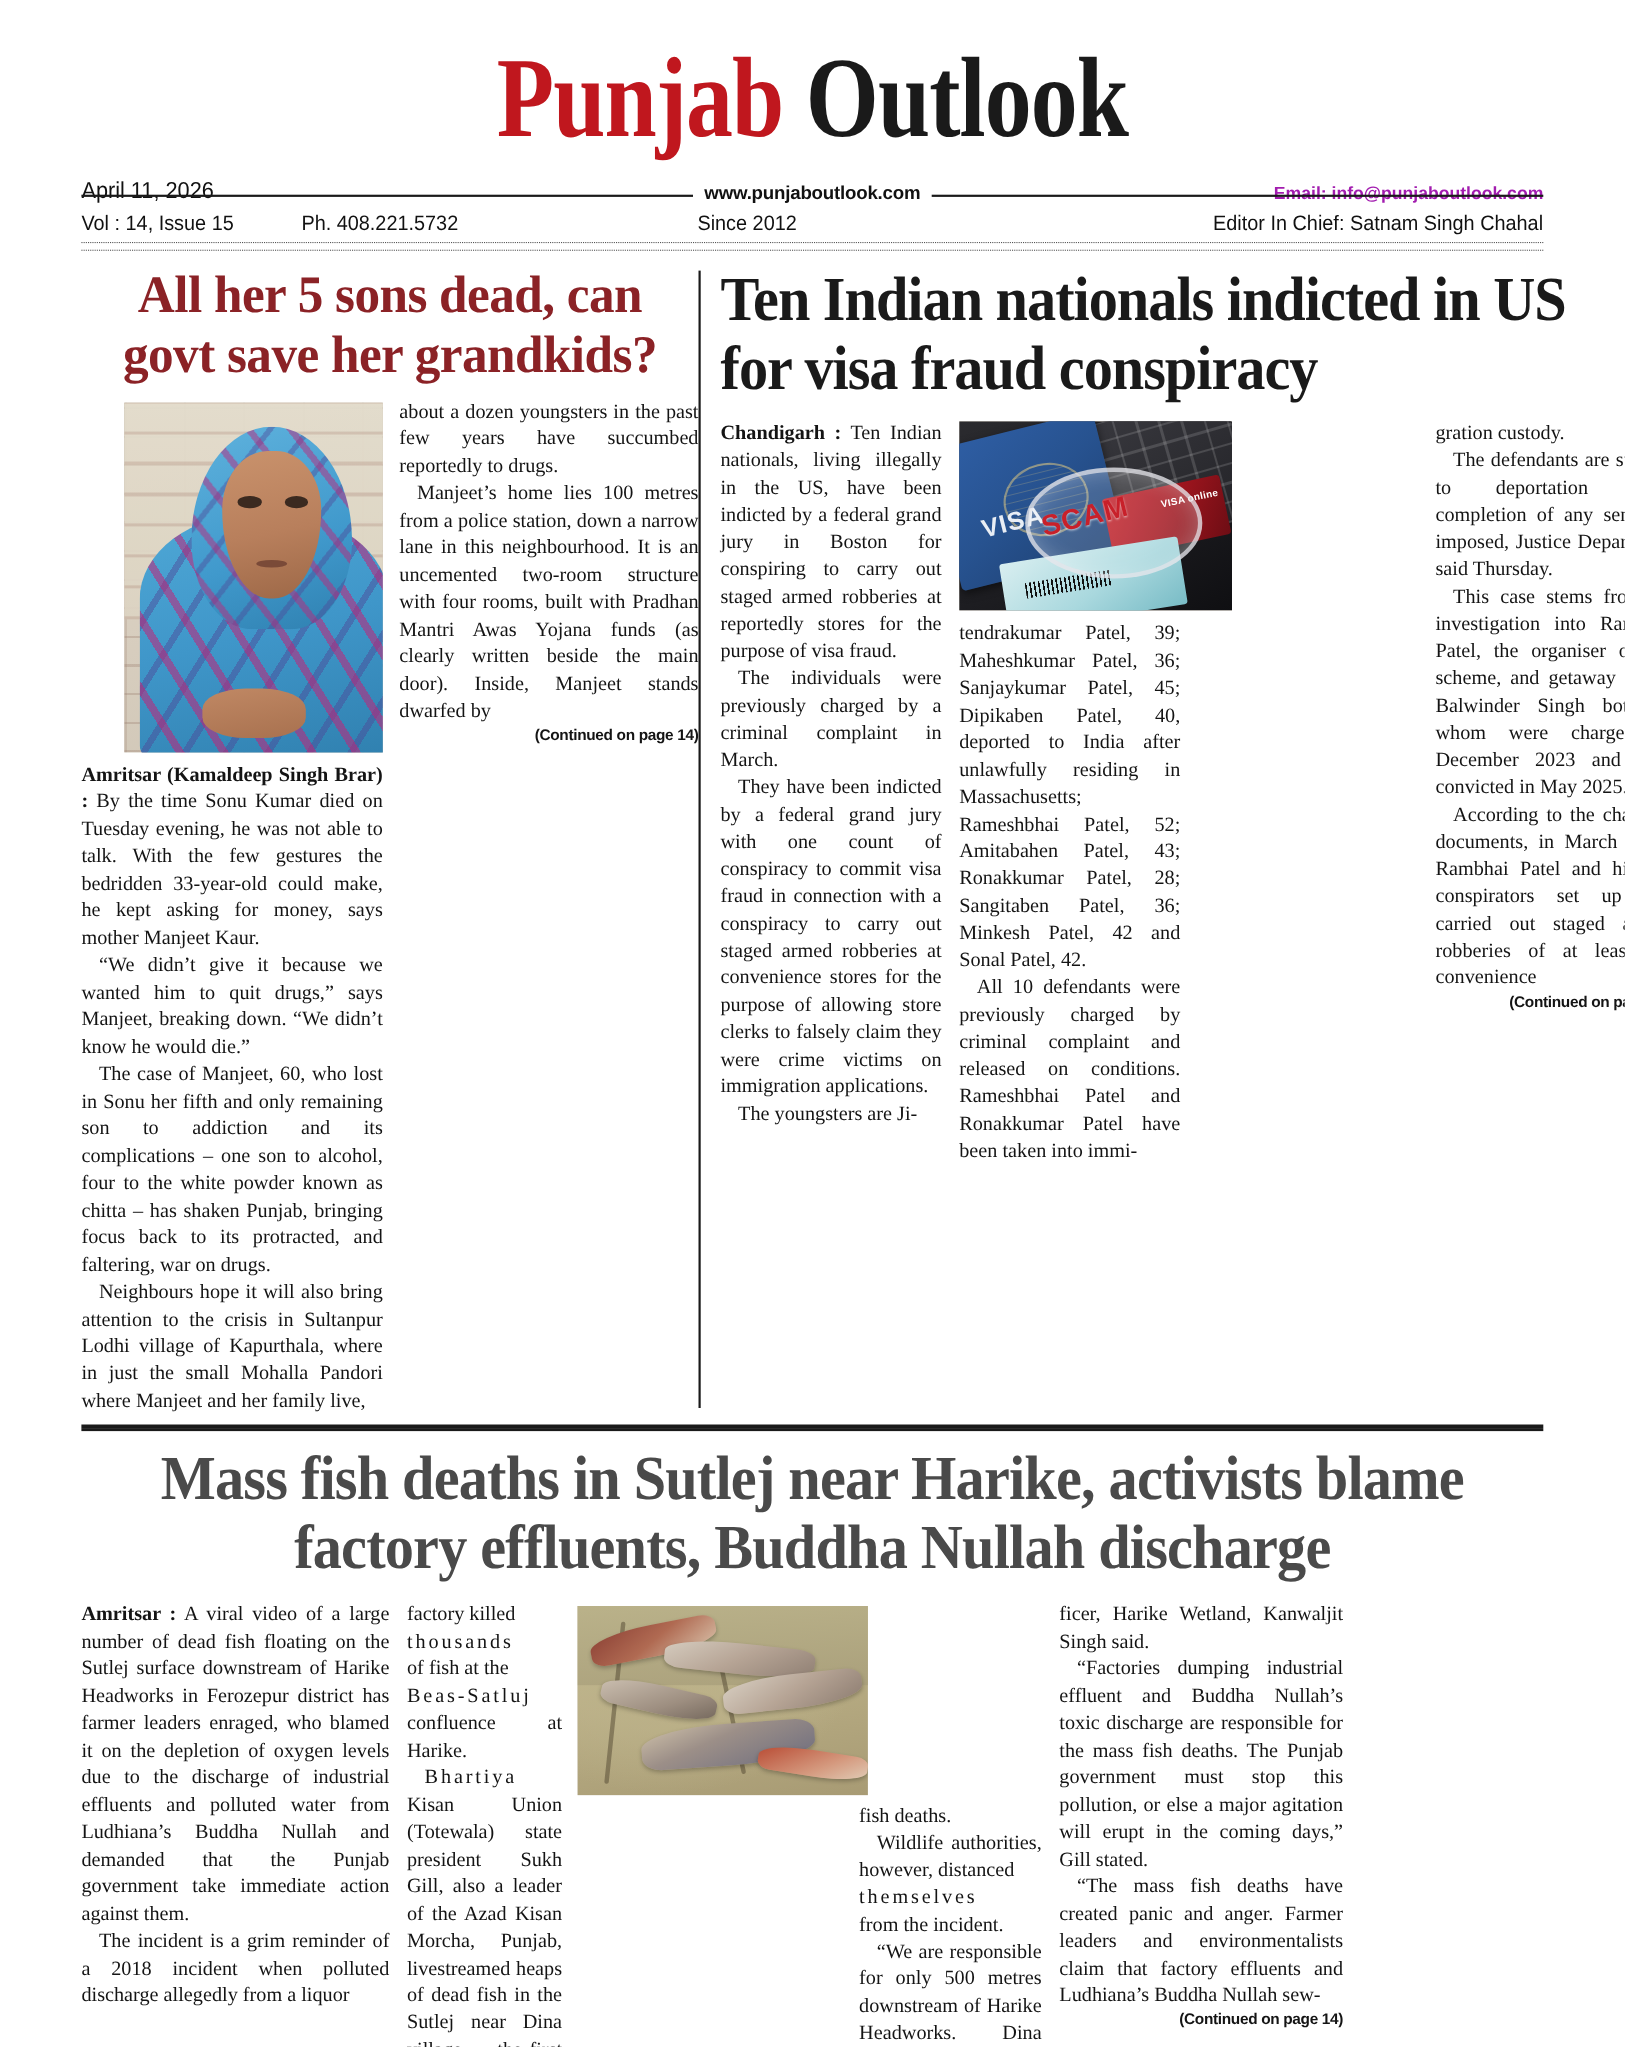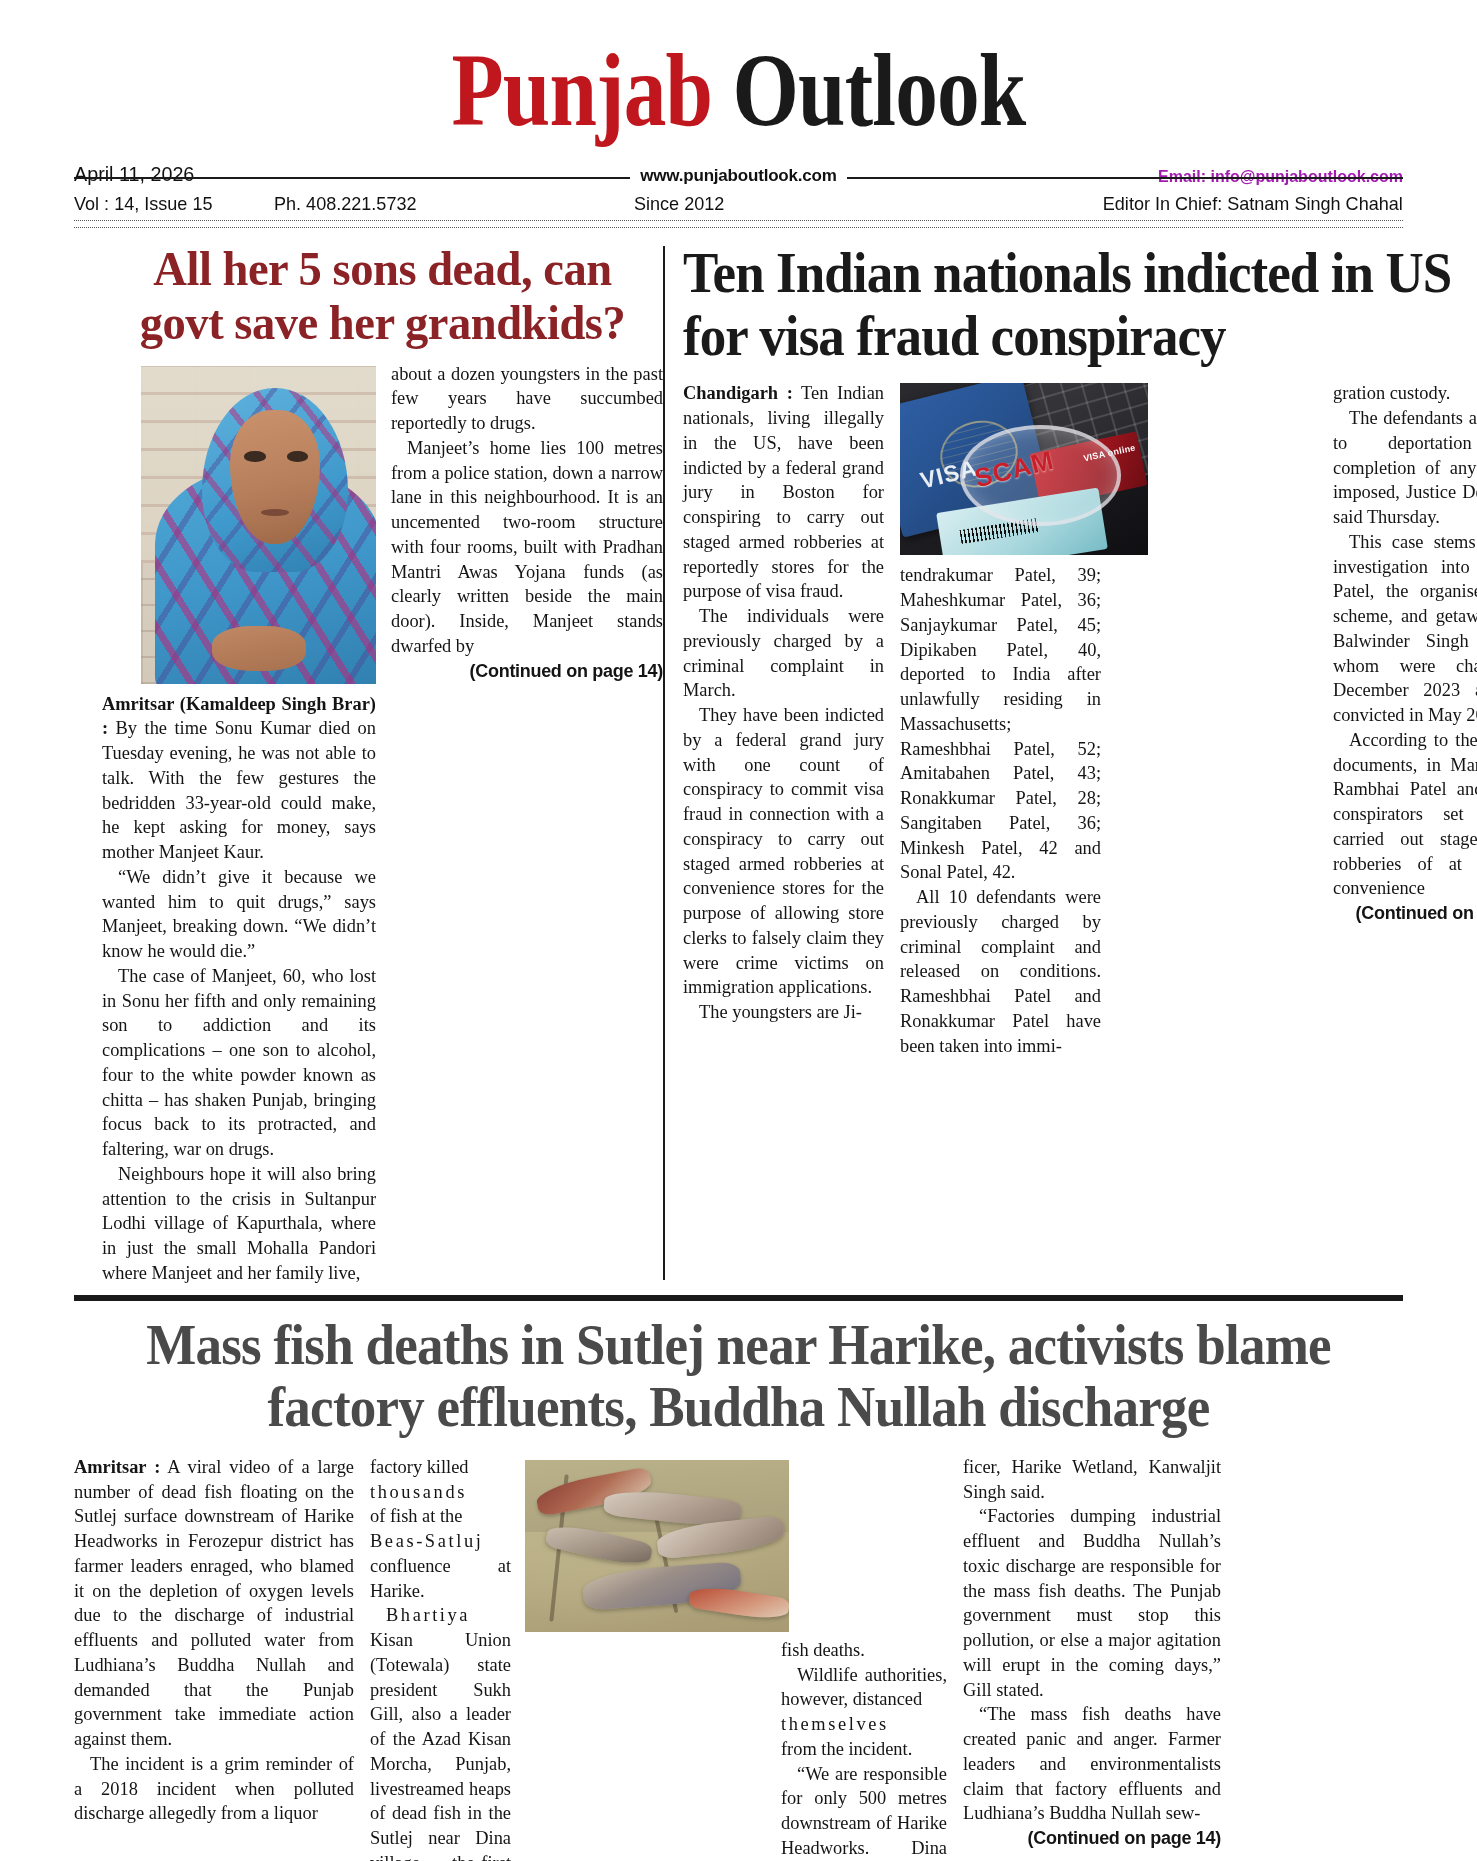--- a/index.html
+++ b/index.html
@@ -112,21 +112,20 @@
 
   
   .top-section {
     display: flex;
     margin-top: 14px;
   }
   .left-story {
     width: 576px;
     padding-right: 0;
     box-sizing: border-box;
-    margin-left: 28px;
   }
   .vdivider {
     width: 0;
     border-left: 2px solid #1a1a1a;
     margin: 4px 0 6px 0;
   }
   .right-story {
     flex: 1 1 auto;
     padding-left: 18px;
     box-sizing: border-box;
@@ -182,21 +181,21 @@
     text-justify: inter-word;
     color: #141414;
     hyphens: none;
   }
   .body-text p { margin: 0; text-indent: 16px; }
   .body-text p.first { text-indent: 0; }
   .body-text b { font-weight: 700; }
   .contd {
     font-family: "Liberation Sans", sans-serif;
     font-weight: bold;
-    font-size: 18px;
+    font-size: 14px;
     text-align: right;
     text-indent: 0;
     margin-top: 1px;
     letter-spacing: -0.3px;
   }
 
   
   .photo {
     position: relative;
     overflow: hidden;

